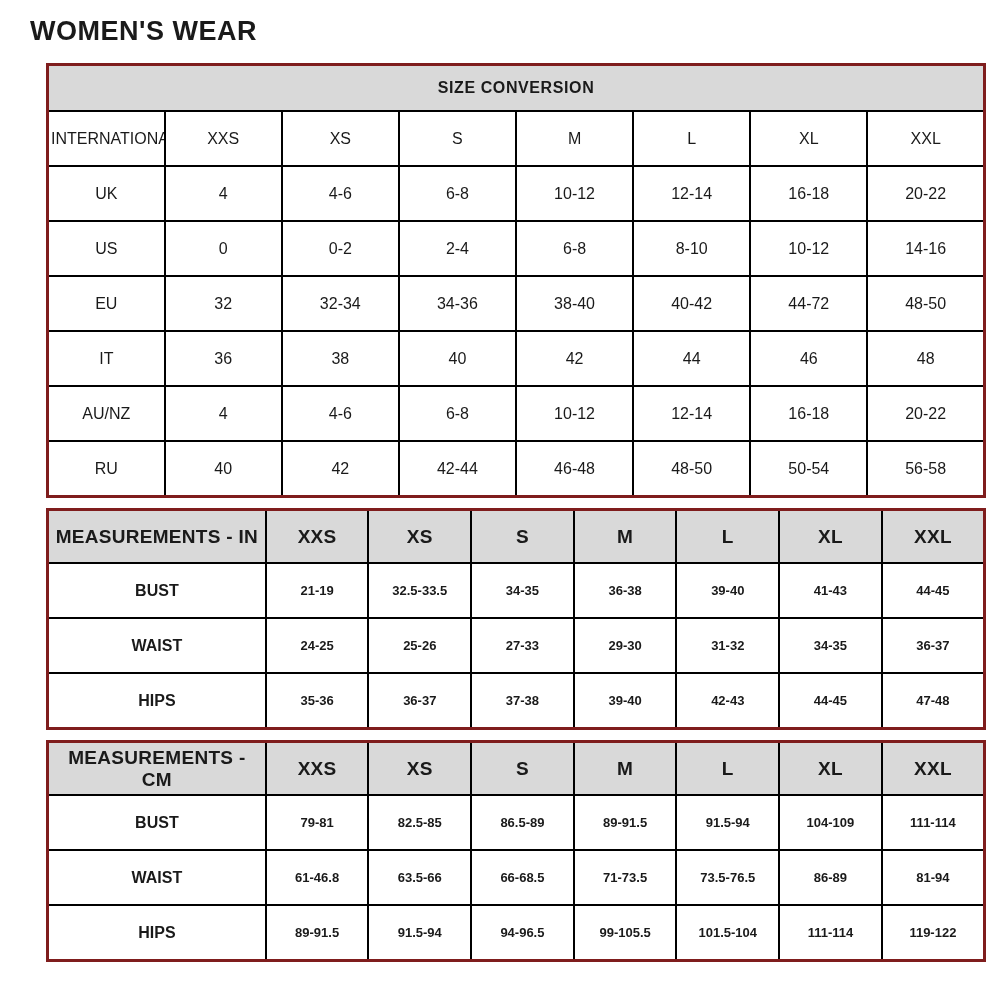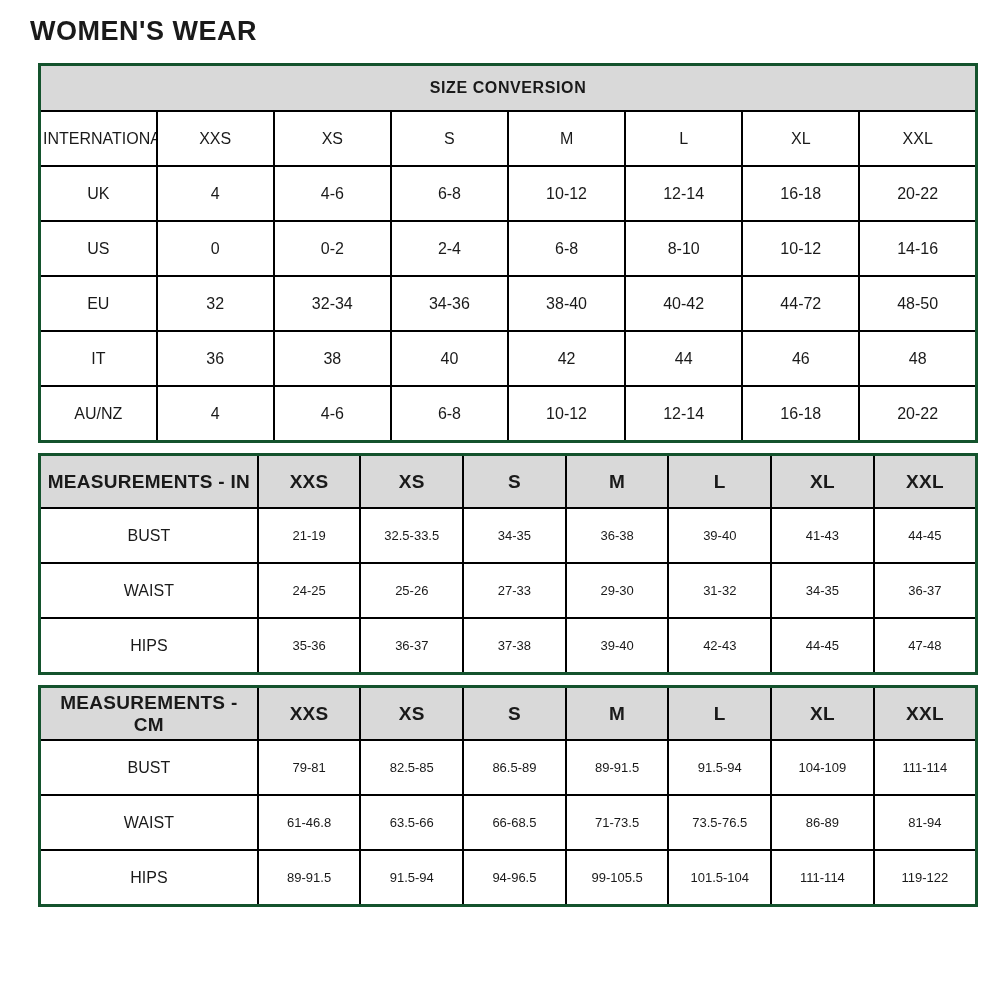--- a/index.html
+++ b/index.html
@@ -19,22 +19,22 @@
   h1.page-title {
     font-size: 27px;
     font-weight: bold;
     letter-spacing: 0.5px;
     margin: 8px 0 16px 0;
   }
   table {
     width: 100%;
     border-collapse: collapse;
     table-layout: fixed;
-    border: 3px solid #14532d;
-    margin: 0 0 10px 8px;
+    border: 3px solid #7f1d1d;
+    margin: 0 0 10px 16px;
   }
   th, td {
     border: 2px solid #000000;
     text-align: center;
     vertical-align: middle;
     padding: 0 2px;
     overflow: hidden;
   }
   
   .conv .title-row th {
@@ -59,21 +59,21 @@
   .meas .head-row th {
     background: #d9d9d9;
     height: 51px;
     font-size: 19px;
     font-weight: bold;
     letter-spacing: 0.3px;
   }
   .meas td {
     height: 53px;
     font-size: 13px;
-    font-weight: normal;
+    font-weight: bold;
   }
   .meas td.lbl { font-size: 16px; }
   .meas .lbl { width: 22.6%; }
 </style>
 </head>
 <body>
 
 <div class="page">
 
   <h1 class="page-title">WOMEN'S WEAR</h1>
@@ -138,20 +138,30 @@
         <tr>
           <td class="lbl">AU/NZ</td>
           <td>4</td>
           <td>4-6</td>
           <td>6-8</td>
           <td>10-12</td>
           <td>12-14</td>
           <td>16-18</td>
           <td>20-22</td>
         </tr>
+        <tr>
+          <td class="lbl">RU</td>
+          <td>40</td>
+          <td>42</td>
+          <td>42-44</td>
+          <td>46-48</td>
+          <td>48-50</td>
+          <td>50-54</td>
+          <td>56-58</td>
+        </tr>
       </tbody>
   </table>
 
   <table class="meas">
     <thead>
       <tr class="head-row">
           <th class="lbl">MEASUREMENTS - IN</th>
           <th>XXS</th>
           <th>XS</th>
           <th>S</th>

